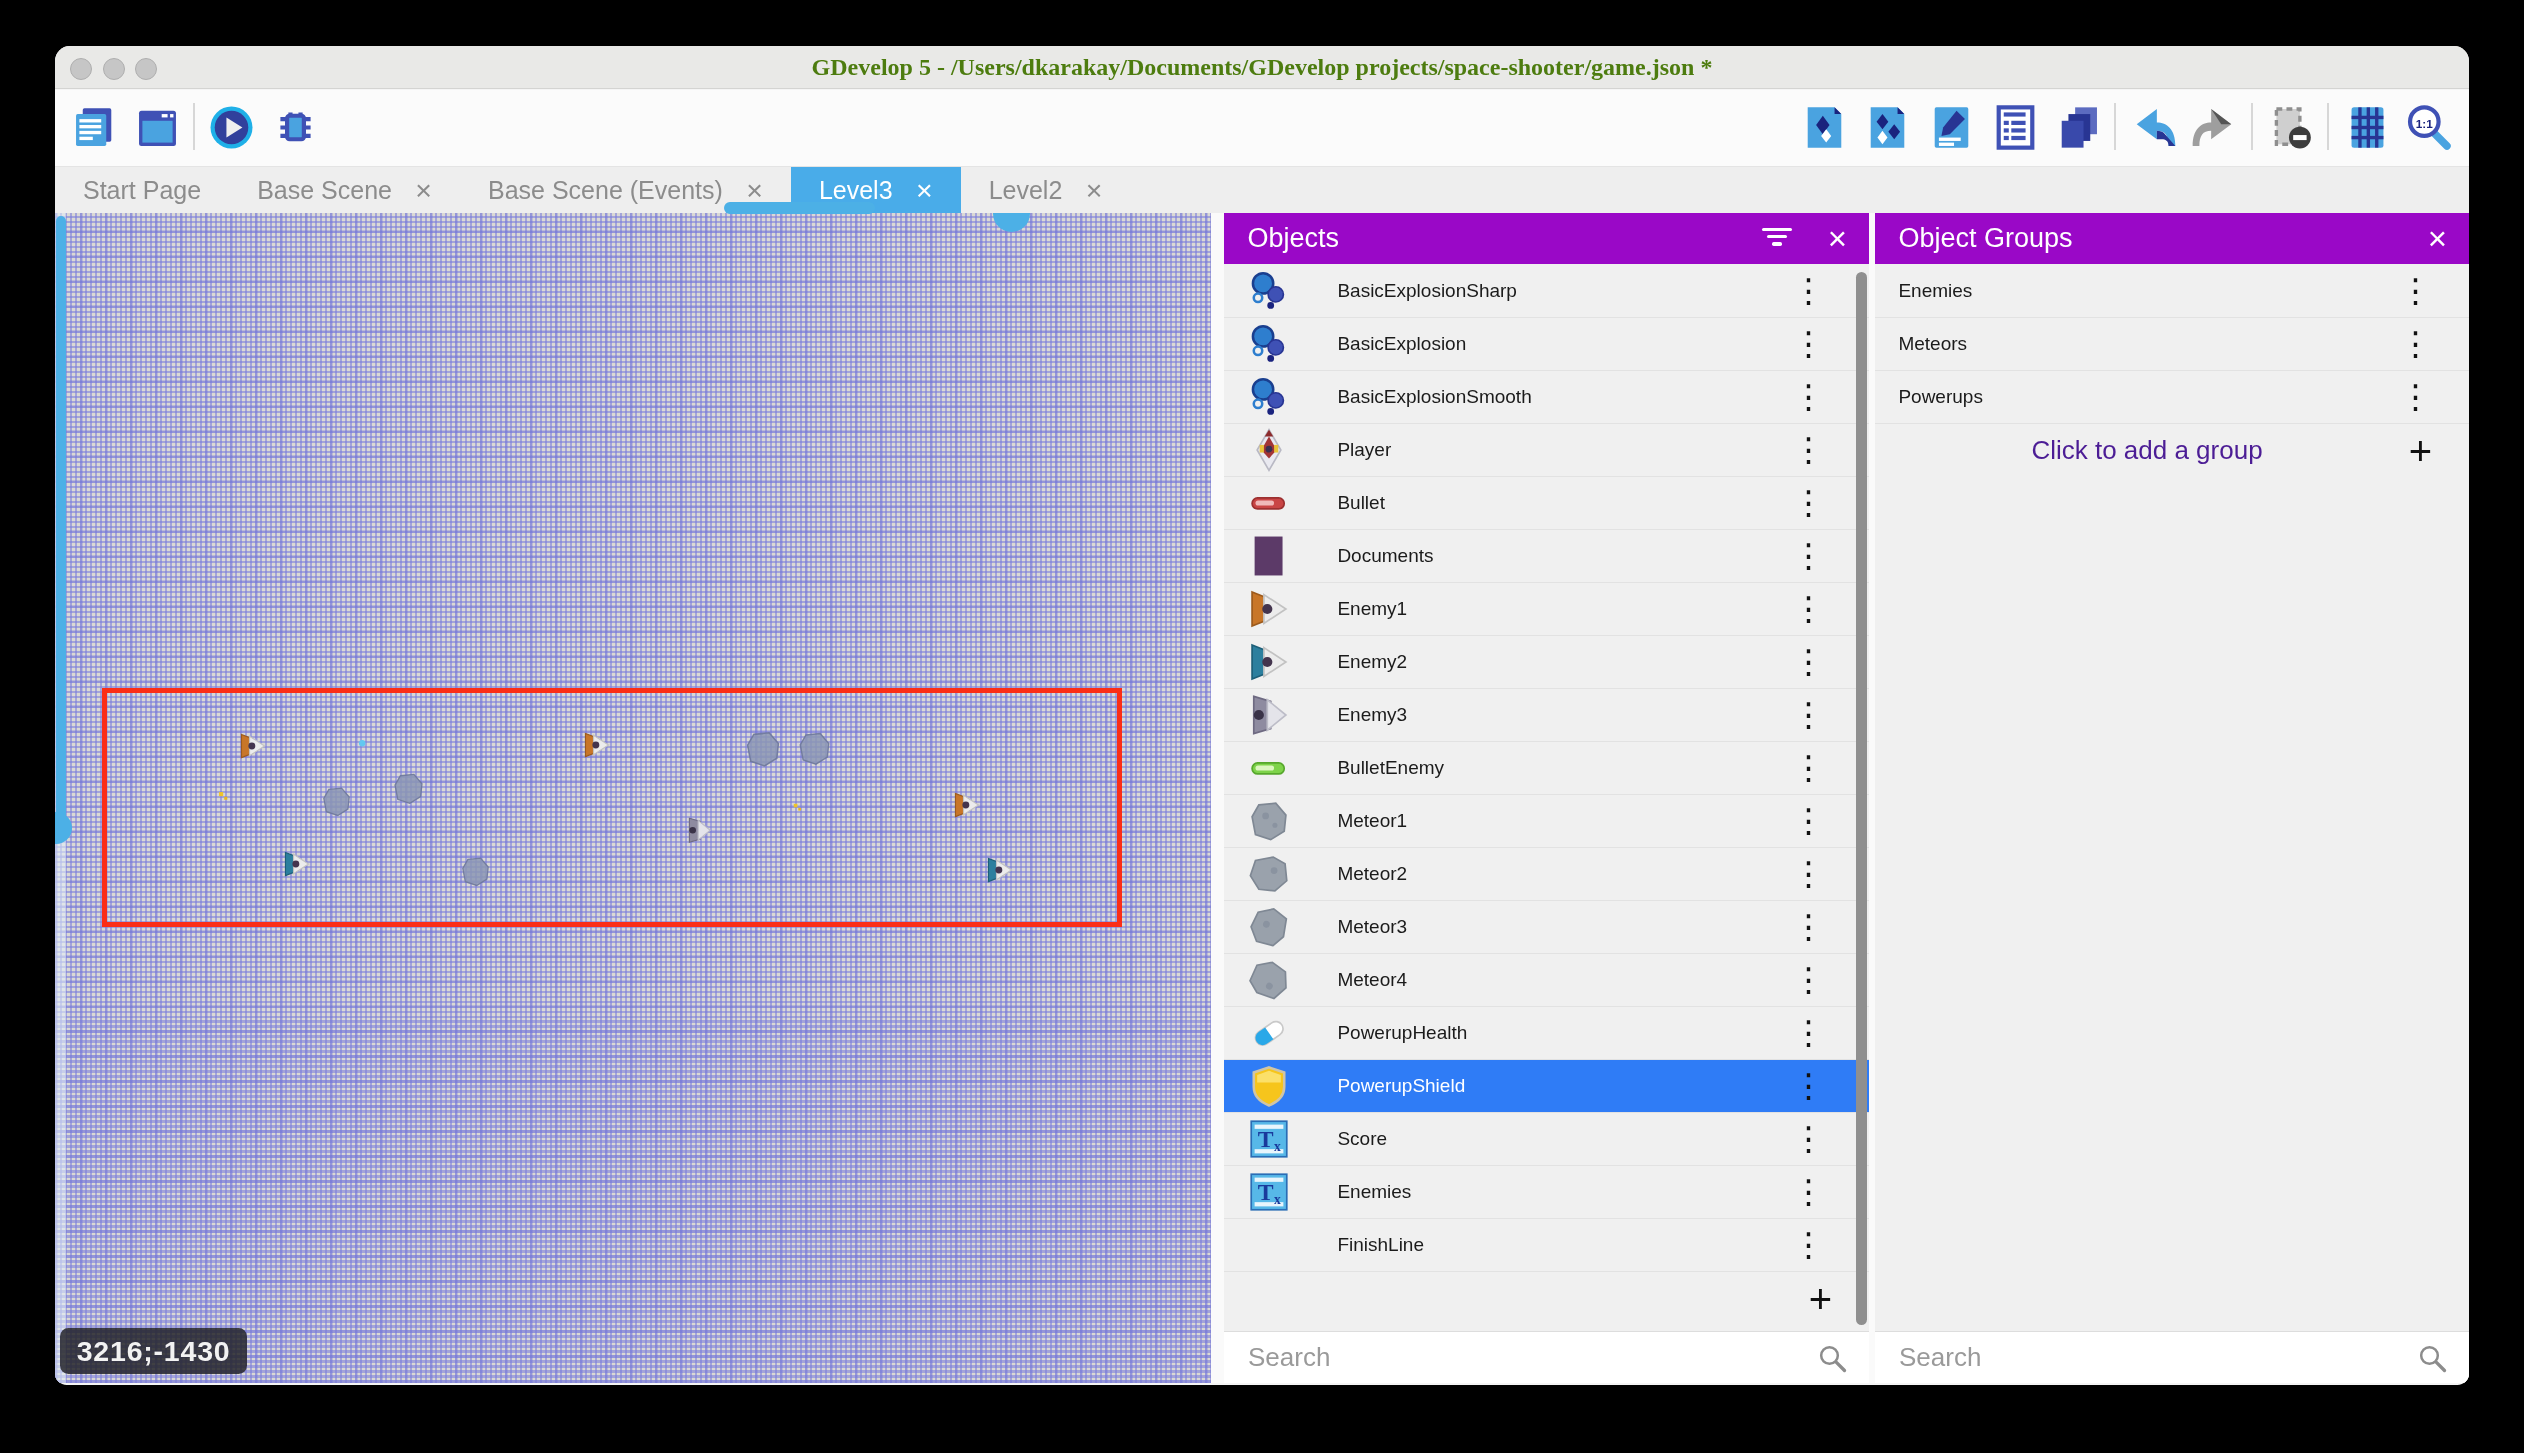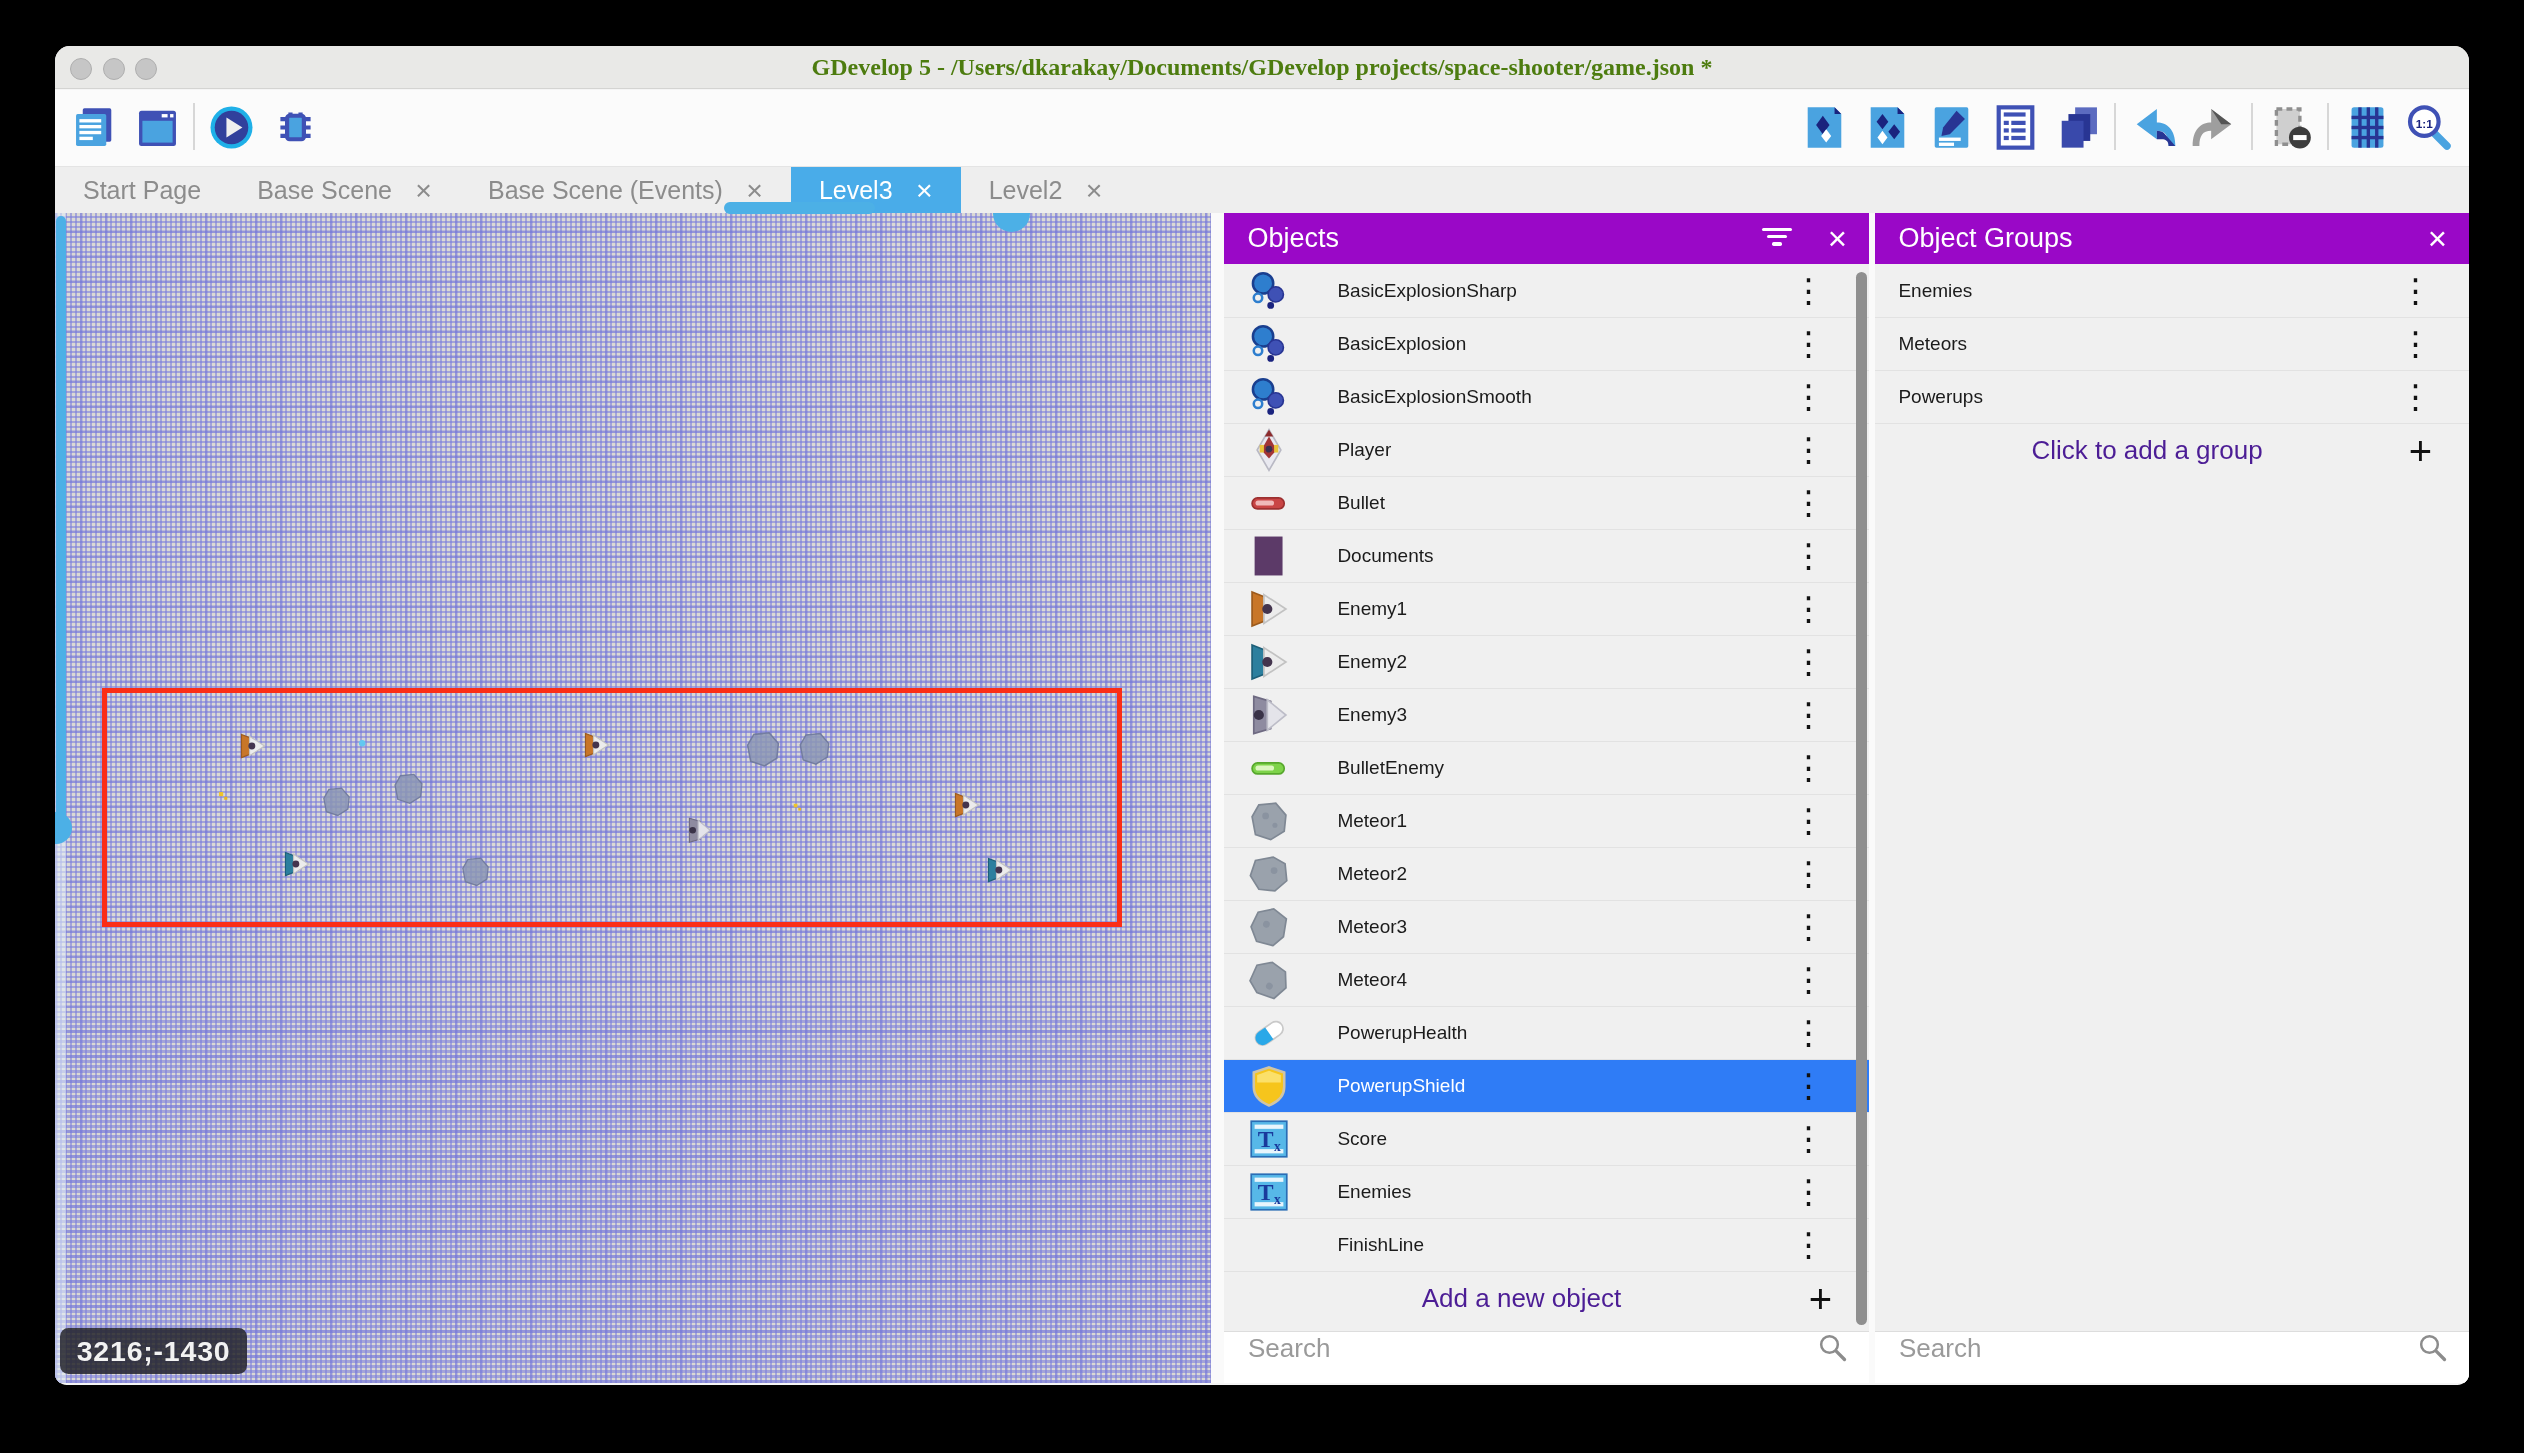--- a/index.html
+++ b/index.html
@@ -61,21 +61,21 @@
   .prow .ricon svg{width:44px;height:44px;display:block;}
   .prow .rlabel{margin-left:46px;font-size:19px;color:#1b1b1b;}
   .prow .kebab{position:absolute;right:44px;top:50%;transform:translateY(-50%);font-size:33px;color:#111;line-height:.9;}
   .prow.selected{background:#2f7cf6;}
   .prow.selected .rlabel{color:#fff;}
   .grow .rlabel{margin-left:0;}
   .addrow{height:53px;display:flex;align-items:center;border-top:1.7px solid #e2e2e2;position:relative;}
   .addrow .alabel{flex:1;text-align:center;color:#4c1d95;font-size:26px;padding-right:50px;}
   .addrow .plus{position:absolute;right:37px;top:50%;transform:translateY(-50%);font-size:40px;color:#111;font-weight:400;line-height:1;}
   .searchbar{position:absolute;left:0;bottom:0;width:100%;height:52px;background:#fff;border-top:1.7px solid #ddd;
-    display:flex;align-items:flex-start;box-sizing:border-box;padding:0 22px;}
+    display:flex;align-items:center;box-sizing:border-box;padding:0 22px;}
   .searchbar input{flex:1;border:none;outline:none;background:transparent;font-size:26px;color:#444;
     font-family:"Liberation Sans","DejaVu Sans",sans-serif;}
   .searchbar input::placeholder{color:#9a9a9a;}
   .searchbar svg{width:30px;height:30px;flex:none;}
   .oscroll{position:absolute;right:2.5px;top:59px;width:11px;height:1053px;background:#8f8f8f;border-radius:5.9px;}
 </style>
 </head>
 <body>
 
 <div class="window">
@@ -552,21 +552,20 @@
             </span>
             <span class="rlabel">Enemies</span>
             <span class="kebab">⋮</span>
           </div>
           <div class="prow">
             <span class="ricon"></span>
             <span class="rlabel">FinishLine</span>
             <span class="kebab">⋮</span>
           </div>
           <div class="addrow">
-            <span class="alabel">Add a new object</span>
             <span class="plus">+</span>
           </div>
         </div>
       <div class="oscroll"></div>
       <div class="searchbar">
         <input type="text" placeholder="Search" style="">
         <svg viewBox="0 0 36 36">
             <circle cx="15" cy="15" r="10" fill="none" stroke="#8c8c8c" stroke-width="3"></circle>
             <line x1="23" y1="23" x2="33" y2="33" stroke="#8c8c8c" stroke-width="4" stroke-linecap="round"></line>
           </svg>

